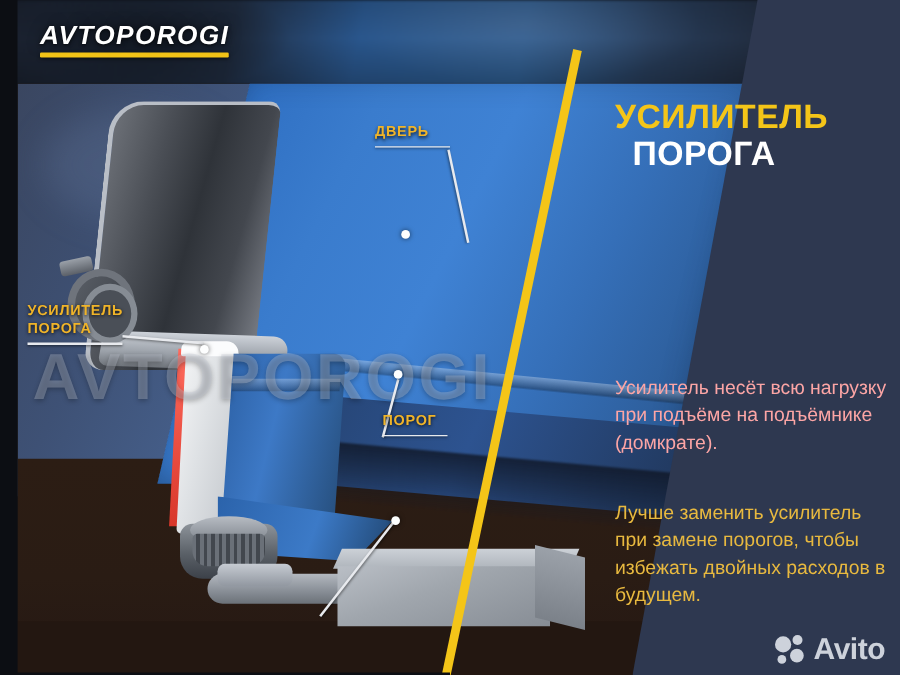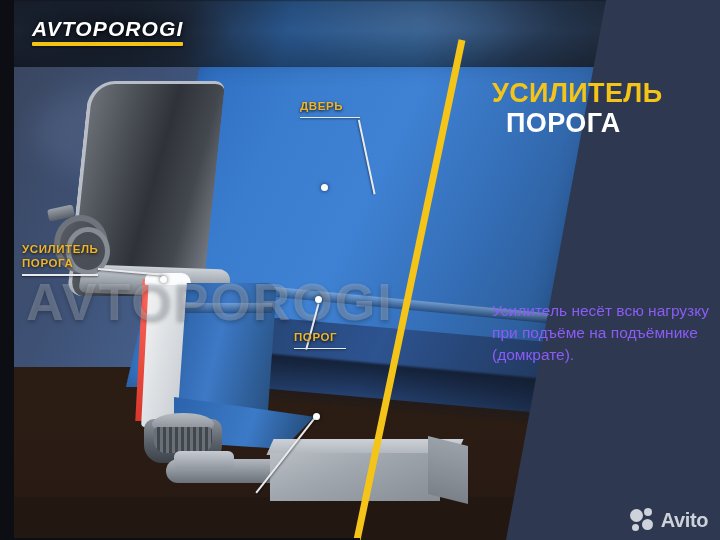--- a/index.html
+++ b/index.html
@@ -216,32 +216,32 @@
   .title{
     position:absolute;left:62px;top:78px;width:225px;
     font-weight:bold;font-size:27px;line-height:1.12;letter-spacing:.4px;
   }
   .title .t1{color:#f4c518;display:block;}
   .title .t2{color:#ffffff;display:block;padding-left:14px;}
   .para{
     position:absolute;width:225px;font-size:15.5px;line-height:1.42;
   }
   .p1{left:62px;top:172px;color:#f0d27a;}
-  .p2{left:62px;top:300px;color:#8b5cf6;}
+  .p2{left:62px;top:300px;color:#fca5a5;}
   .p3{left:62px;top:400px;color:#e8b93f;}
 
   
   .avito{position:absolute;right:12px;bottom:8px;z-index:45;display:flex;align-items:center;gap:5px;}
   .avito-mark{position:relative;width:26px;height:24px;}
   .avito-mark i{position:absolute;border-radius:50%;background:#cdd2db;display:block;}
   .av-a{width:13px;height:13px;left:0;top:1px;}
   .av-b{width:8px;height:8px;left:14px;top:0;}
   .av-c{width:7px;height:7px;left:2px;top:16px;}
   .av-d{width:11px;height:11px;left:12px;top:11px;}
-  .avito-text{font-size:20px;font-weight:bold;color:#cdd2db;letter-spacing:-.4px;line-height:1;}
+  .avito-text{font-size:24px;font-weight:bold;color:#cdd2db;letter-spacing:-.4px;line-height:1;}
 
   
   .frame-l{position:absolute;left:0;top:0;width:14px;height:540px;background:#0c0e13;z-index:50;}
   .frame-b{position:absolute;left:0;bottom:0;width:360px;height:2px;background:#0c0e13;z-index:50;}
 </style>
 </head>
 <body>
 
 <div class="stage">
 
@@ -292,21 +292,21 @@
   <div class="dot" style="left:321px;top:184px;"></div>
 
   <div class="callout" style="left:22px;top:243px;">
     <div class="cl-text">УСИЛИТЕЛЬ
 ПОРОГА</div>
     <div class="cl-rule" style="width:76px;margin-top:4px;"></div>
   </div>
   <div class="lead" style="left:98px;top:268px;width:65px;transform:rotate(5deg);"></div>
   <div class="dot" style="left:160px;top:276px;"></div>
 
-  <div class="callout" style="left:294px;top:331px;">
+  <div class="callout" style="left:306px;top:331px;">
     <div class="cl-text">ПОРОГ</div>
     <div class="cl-rule" style="width:52px;margin-top:3px;"></div>
   </div>
   <div class="lead" style="left:306px;top:349px;width:48px;transform:rotate(-75deg);"></div>
   <div class="dot" style="left:315px;top:296px;"></div>
 
   <div class="lead" style="left:256px;top:492px;width:96px;transform:rotate(-52deg);"></div>
   <div class="dot" style="left:313px;top:413px;"></div>
 
   <div class="panel"></div>
@@ -314,20 +314,21 @@
   <svg class="diag" viewBox="0 0 720 540">
     <line x1="462" y1="40" x2="357" y2="540" stroke="#f4c518" stroke-width="7"></line>
   </svg>
 
   <div class="panel-inner">
     <div class="title">
       <span class="t1">УСИЛИТЕЛЬ</span>
       <span class="t2">ПОРОГА</span>
     </div>
     <div class="para p2">Усилитель несёт всю нагрузку при подъёме на подъёмнике (домкрате).</div>
+    <div class="para p3">Лучше заменить усилитель при замене порогов, чтобы избежать двойных расходов в будущем.</div>
   </div>
 
   <div class="logo-wrap">
     <div class="logo-text">AVTOPOROGI</div>
     <div class="logo-rule"></div>
   </div>
 
   <div class="avito">
     <span class="avito-mark">
       <i class="av-a"></i>

